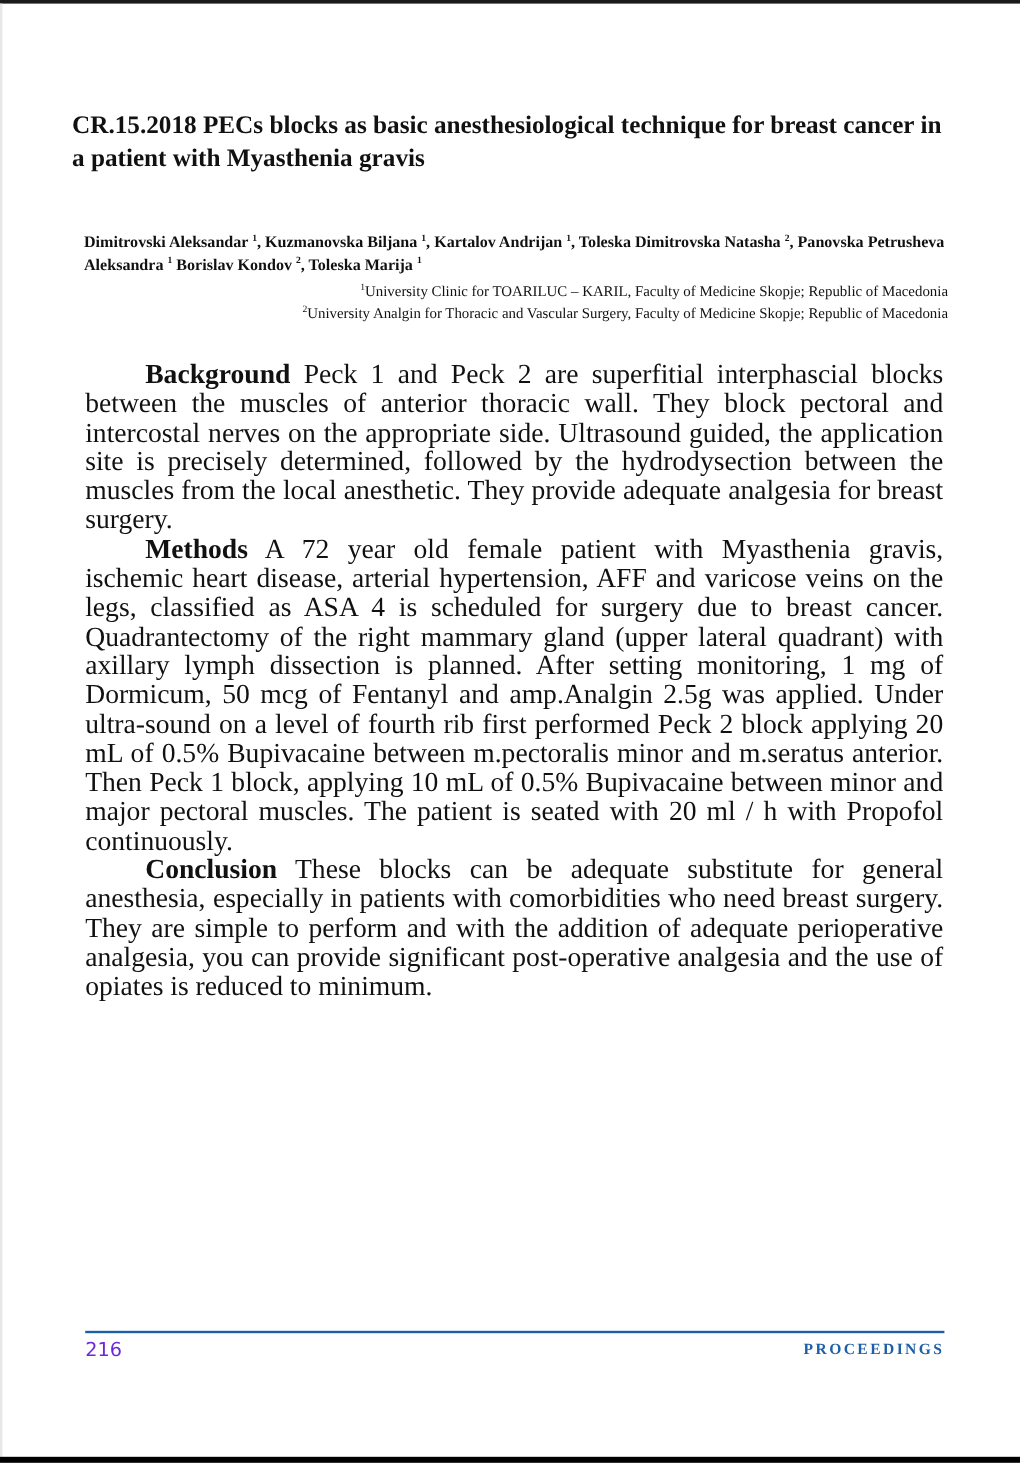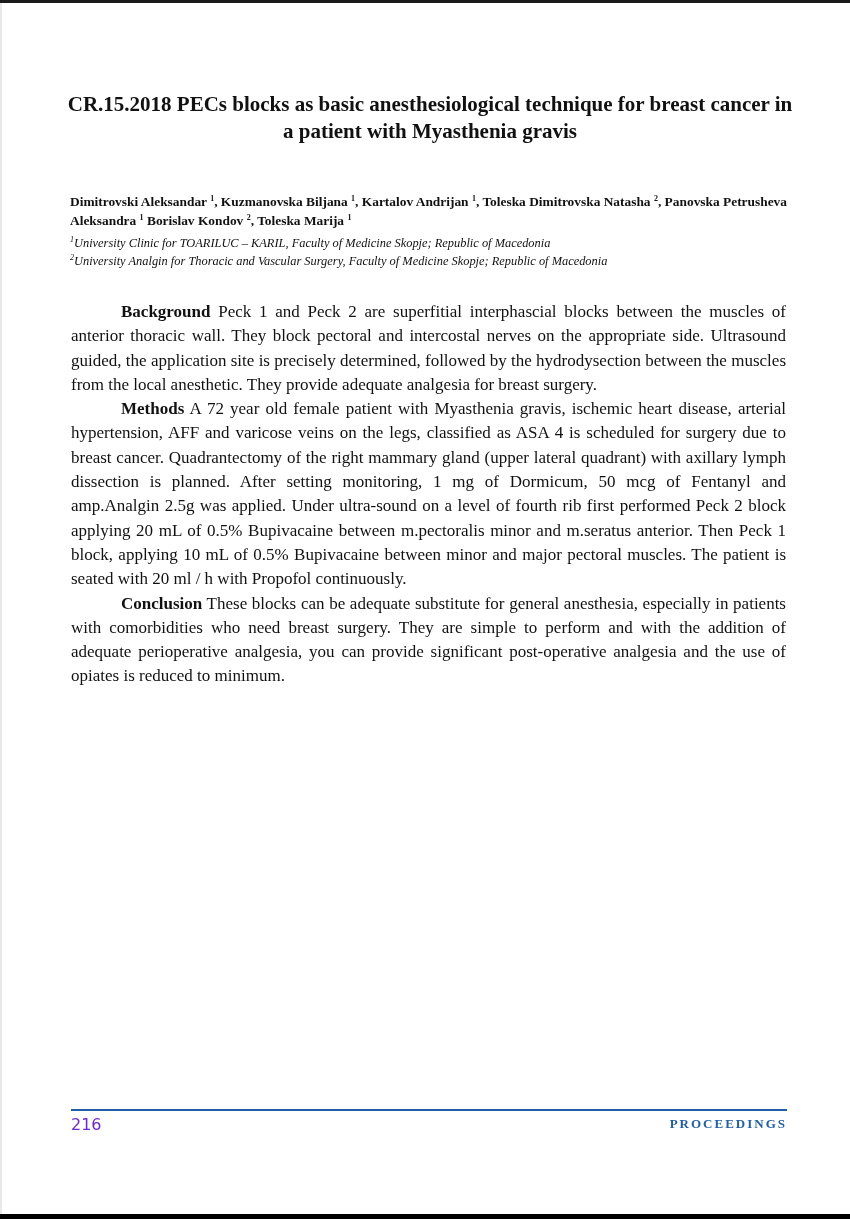--- a/index.html
+++ b/index.html
@@ -4,37 +4,37 @@
 <style>
   html, body { margin: 0; padding: 0; }
   body {
     width: 850px; height: 1219px; background: #ffffff; position: relative; overflow: hidden;
     font-family: "Liberation Serif", "DejaVu Serif", serif; color: #111;
   }
   .top-border { position: absolute; left: 0; top: 0; width: 850px; height: 3px; background: #1a1a1a; }
   .bottom-border { position: absolute; left: 0; bottom: 0; width: 850px; height: 5px; background: #000; }
   .left-edge { position: absolute; left: 0; top: 3px; width: 2px; height: 1211px; background: #e8e8e8; }
   .title {
-    position: absolute; left: 60px; top: 91px; width: 740px; text-align: center;
+    position: absolute; left: 60px; top: 91px; width: 740px; text-align: left;
     font-weight: bold; font-size: 21px; line-height: 27px; color: #111;
   }
   .authors {
     position: absolute; left: 70px; top: 192px; width: 720px; 
     font-weight: bold; font-size: 13.4px; line-height: 19px;
   }
   .affil {
-    position: absolute; left: 70px; width: 720px; text-align: left;
-    font-style: italic; font-size: 12.4px; line-height: 18px;
+    position: absolute; left: 70px; width: 720px; text-align: right;
+    font-size: 12.4px; line-height: 18px;
   }
   .affil1 { top: 234px; }
   .affil2 { top: 252px; }
   sup { font-size: 8px; vertical-align: super; line-height: 0; }
   .body {
     position: absolute; left: 71px; top: 300px; width: 715px;
-    font-size: 17px; line-height: 24.3px; text-align: justify; hyphens: manual;
+    font-size: 23px; line-height: 24.3px; text-align: justify; hyphens: manual;
   }
   .body p { margin: 0; text-indent: 50px; }
   .body b { font-weight: bold; }
   .footer-rule { position: absolute; left: 71px; top: 1109px; width: 716px; height: 2px; background: #1f5ea8; }
   .page-num {
     position: absolute; left: 71px; top: 1115px; font-family: "DejaVu Sans", sans-serif;
     font-size: 16px; color: #6d28d9;
   }
   .footer-label {
     position: absolute; right: 63px; top: 1116px; font-family: Liberation Serif, serif;

